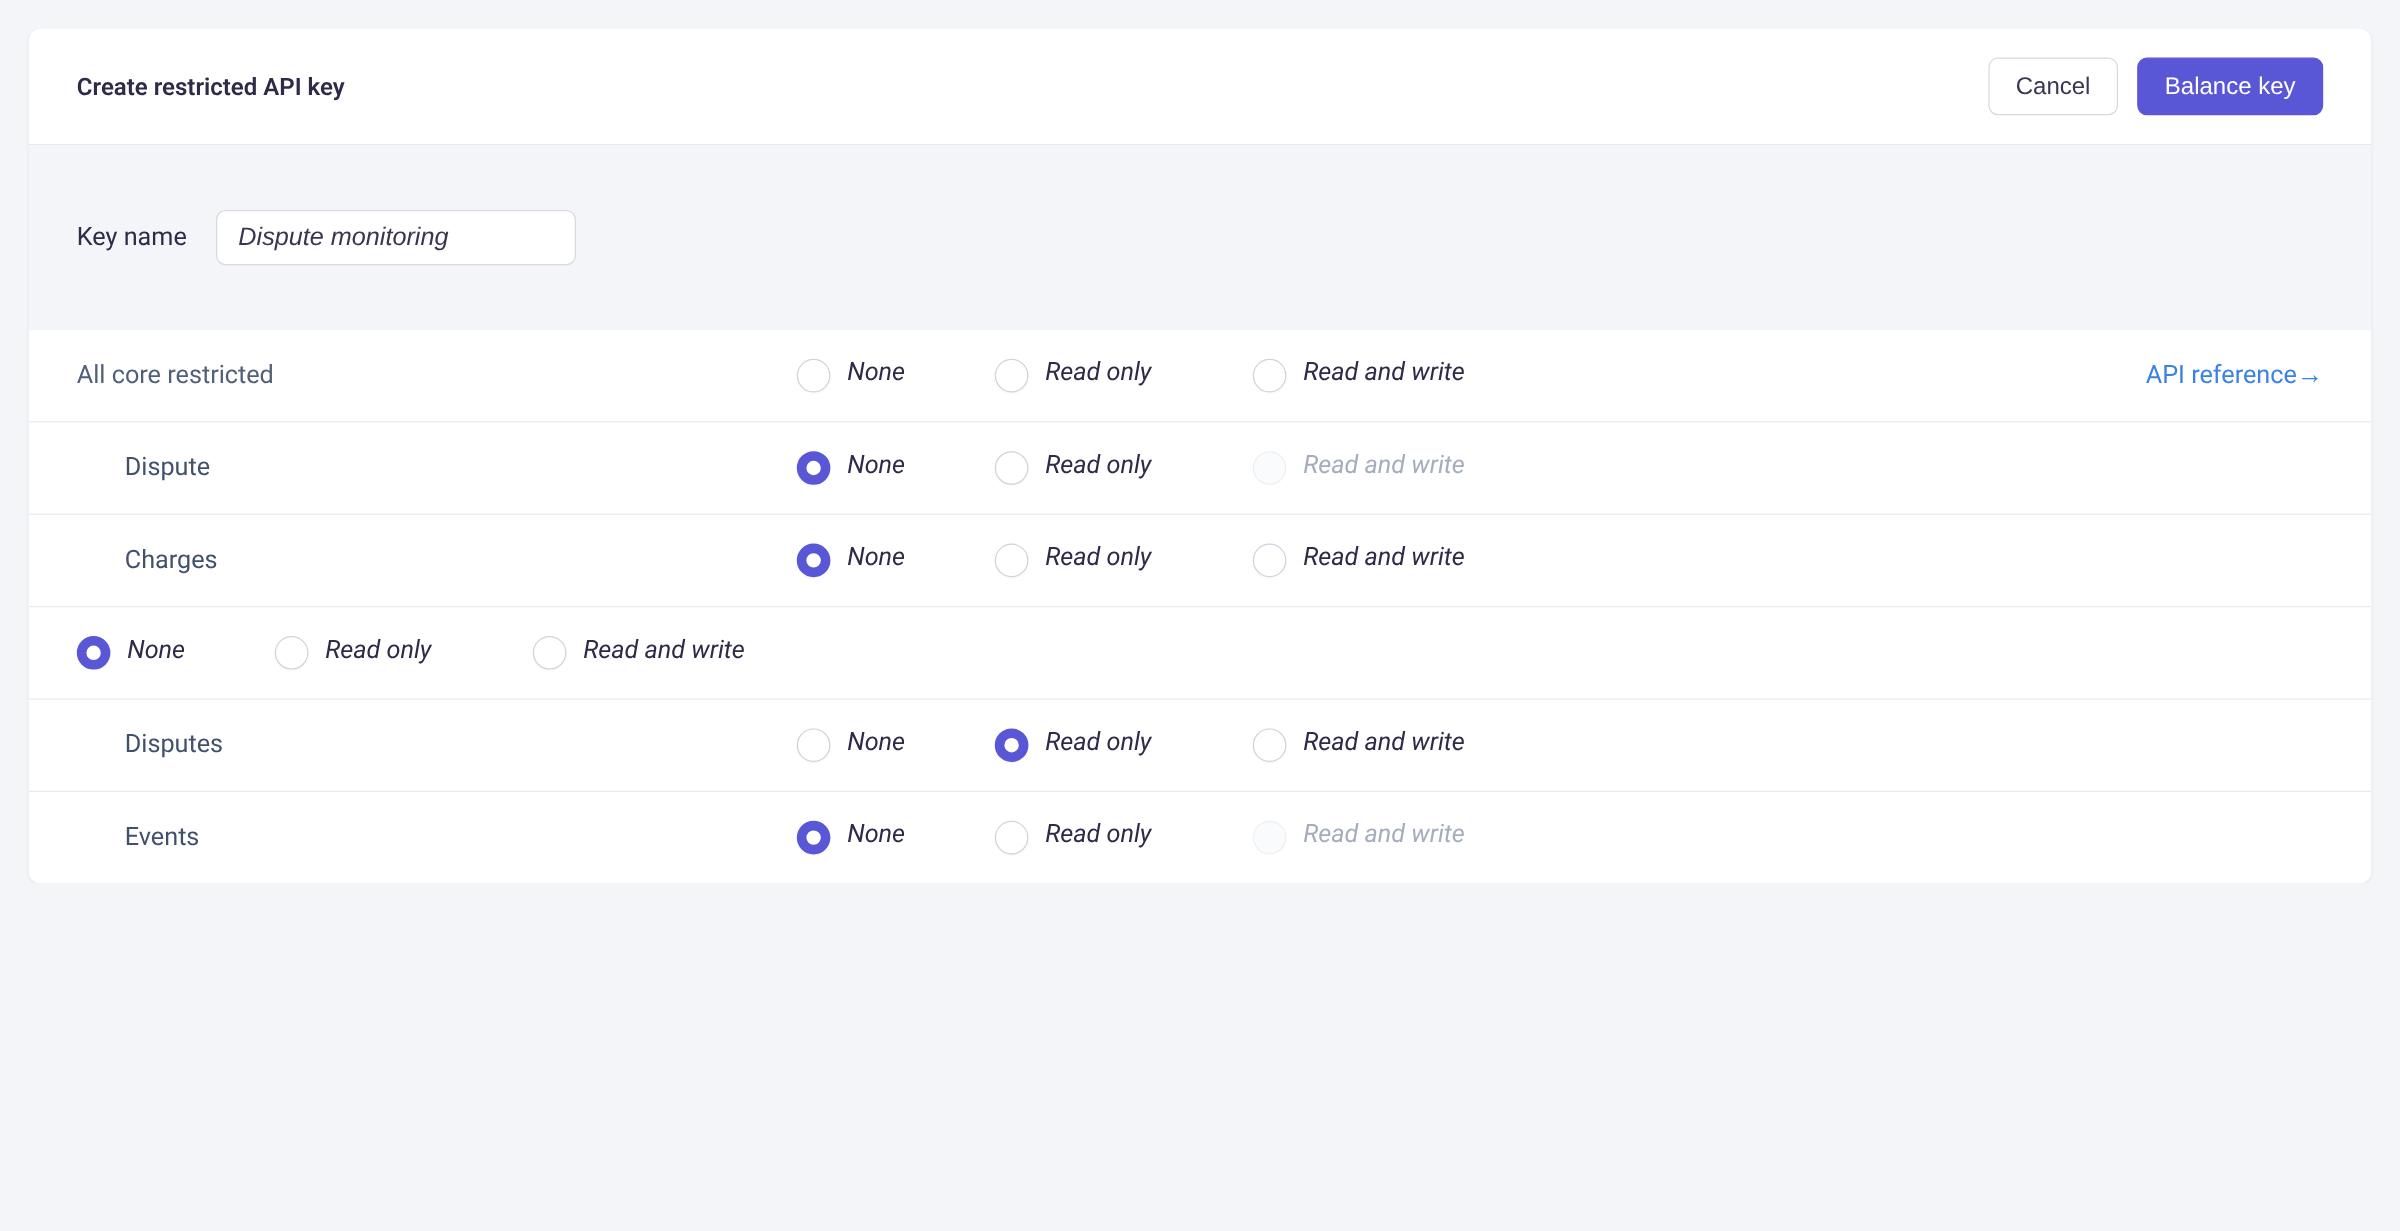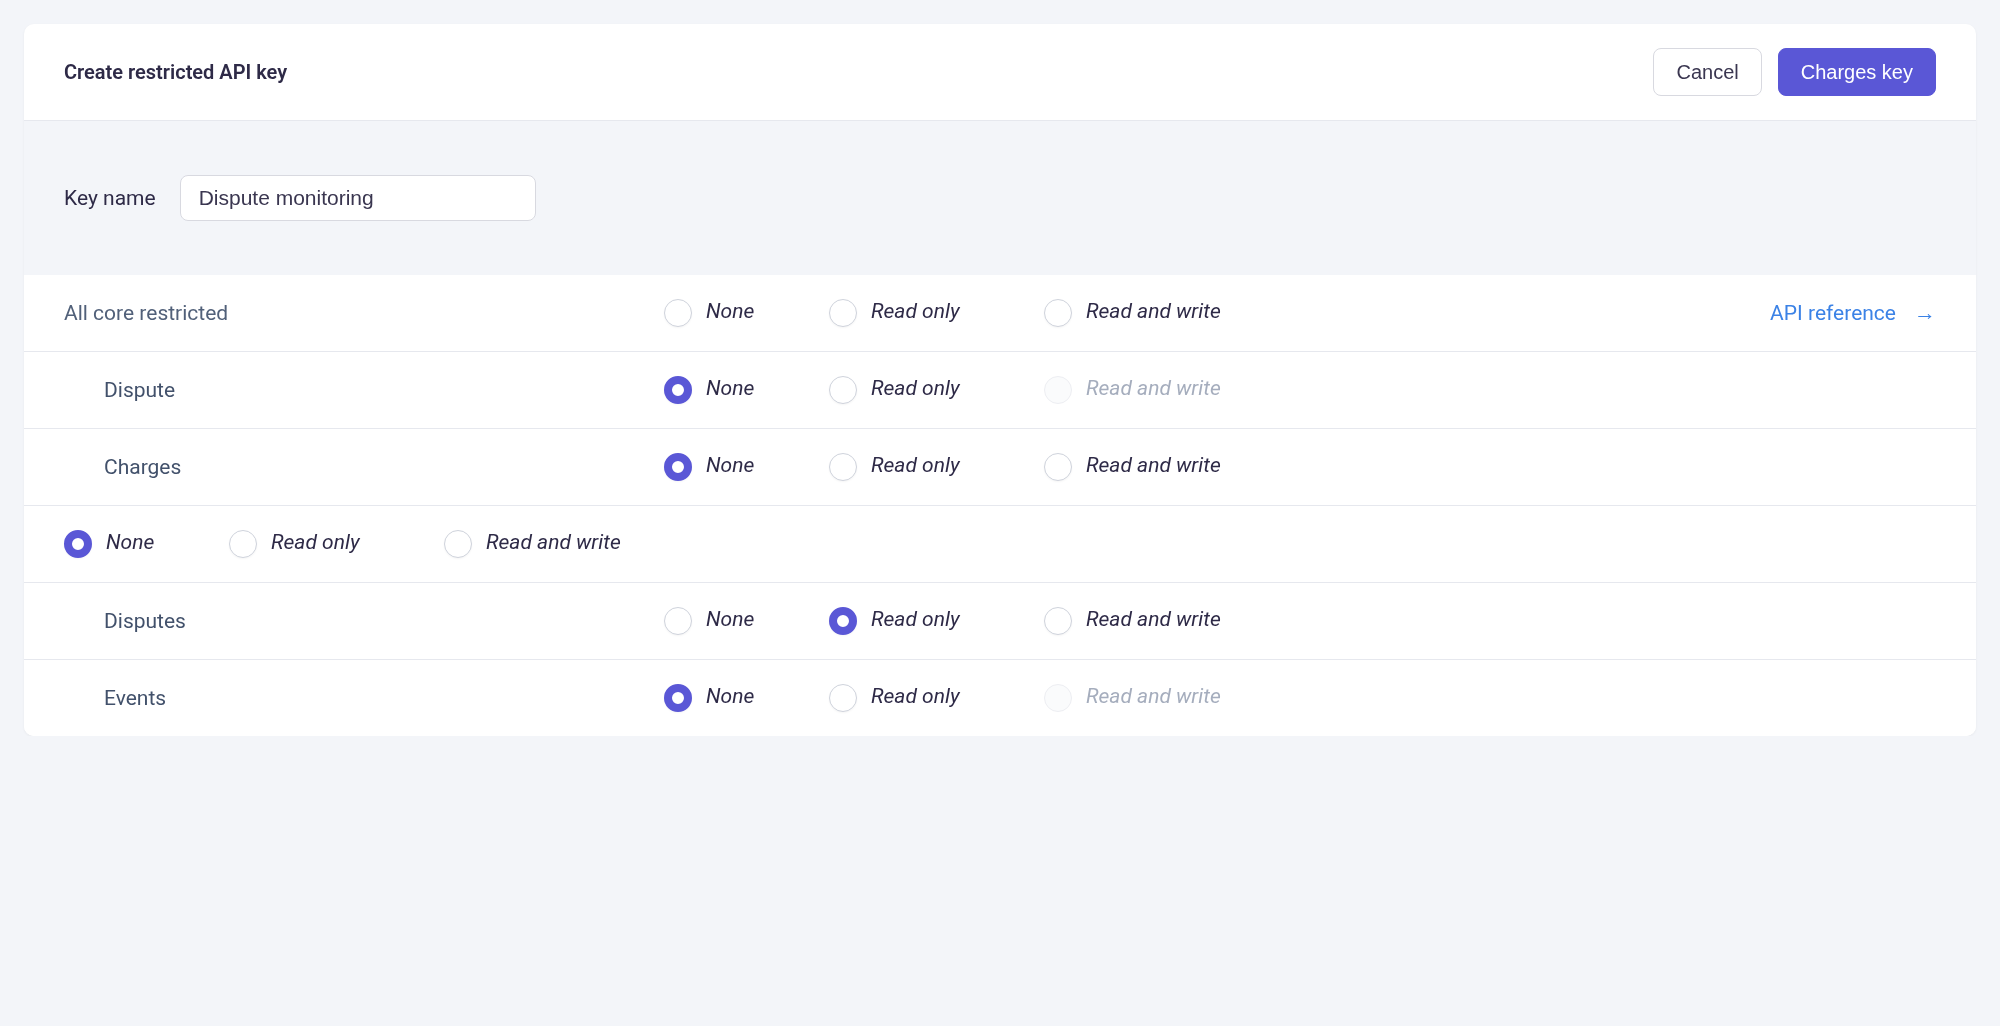--- a/index.html
+++ b/index.html
@@ -72,21 +72,22 @@
       font-size: 21px;
       color: #2e2a47;
     }
     .text-input {
       font-size: 21px;
       color: #3a3650;
       padding: 10px 18px;
       border: 1px solid #d8d9e0;
       border-radius: 8px;
       background: #ffffff;
-      width: 356px;
+      width: 300px;
+      font-style: italic;
     }
     .table-section {
       background: #ffffff;
     }
     .table-row {
       display: flex;
       align-items: center;
       padding: 24px 40px;
       border-bottom: 1px solid #e6e8ee;
     }
@@ -141,38 +142,38 @@
     .link-col {
       flex: 1;
       text-align: right;
     }
     .api-link {
       color: #3b82e6;
       font-size: 21px;
       text-decoration: none;
       display: inline-flex;
       align-items: center;
-      gap: 18px;
+      gap: 0;
     }
     .arrow-icon {
       font-size: 22px;
       line-height: 1;
     }
   </style>
 </head>
 <body>
 
 <div class="page-wrap">
   <div class="card">
 
     <div class="card-header">
       <h1 class="page-title">Create restricted API key</h1>
       <div class="header-actions">
         <button class="btn btn-secondary">Cancel</button>
-        <button class="btn btn-primary">Charges key</button>
+        <button class="btn btn-primary">Balance key</button>
       </div>
     </div>
 
     <div class="form-section">
       <div class="form-row">
         <label class="field-label">Key name</label>
         <input type="text" class="text-input" value="Dispute monitoring" style="">
       </div>
     </div>
 

